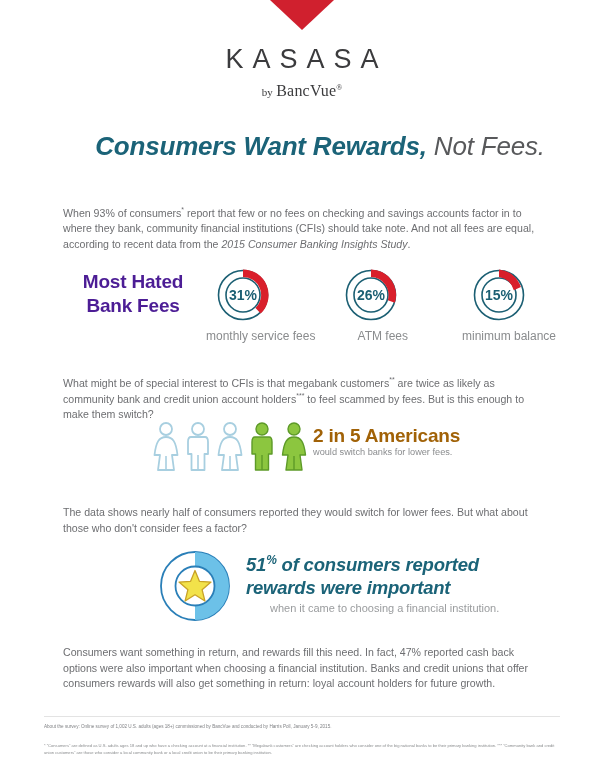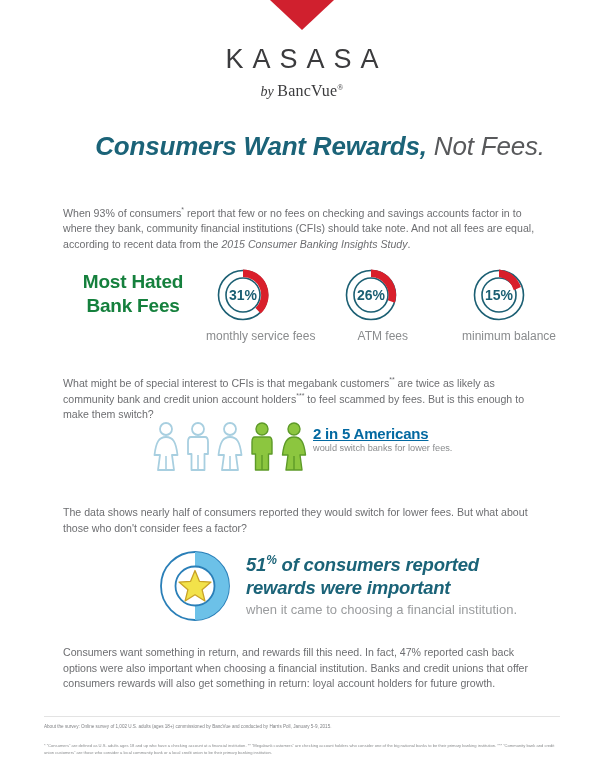--- a/index.html
+++ b/index.html
@@ -13,63 +13,63 @@
   
   .logo-block{position:absolute;left:0;top:0;width:604px;text-align:center;}
   .chevron{margin:0 auto;width:0;height:0;
     border-left:32px solid transparent;border-right:32px solid transparent;
     border-top:30px solid #d0202e;}
   .brand{font-family:"Liberation Sans","DejaVu Sans",sans-serif;
     font-size:27px;letter-spacing:9px;color:#3b3b3d;margin-top:14px;
     font-weight:400;padding-left:9px;}
   .byline{margin-top:7px;font-size:14px;color:#3b3b3d;
     font-family:"Liberation Serif","DejaVu Serif",serif;}
-  .byline .by{font-size:14px;font-style:italic;font-family:"Liberation Serif",serif;}
+  .byline .by{font-size:11px;font-family:"Liberation Serif",serif;}
   .byline .bv{font-size:16px;letter-spacing:.2px;}
   .byline .reg{font-size:8px;vertical-align:super;}
 
   
   .title{position:absolute;top:131px;width:576px;text-align:center;
     font-size:26px;font-weight:bold;letter-spacing:-.2px;font-style:italic;}
   .title .t1{color:#1b6378;}
   .title .t2{color:#58595b;font-weight:400;}
 
   
   .para{position:absolute;left:63px;width:478px;font-size:10.6px;
     line-height:1.48;color:#6d6e71;}
   .para i{}
   .sup{font-size:7px;vertical-align:super;}
 
   
   .donut-section{position:absolute;left:0;top:266px;width:604px;height:90px;}
   .mhb{position:absolute;left:68px;top:4px;width:130px;text-align:center;
-    font-size:19px;font-weight:bold;line-height:1.25;color:#15803d;
+    font-size:19px;font-weight:bold;line-height:1.25;color:#4c1d95;
     letter-spacing:-.2px;}
   .donuts{position:absolute;left:206px;top:0;width:330px;
     display:flex;justify-content:space-between;}
   .donut{width:74px;text-align:right;}
   .donut svg{display:block;margin:0 auto;}
   .donut .cap{font-size:12px;color:#8a8c8e;margin-top:5px;white-space:nowrap;}
 
   
   .people-section{position:absolute;left:0;top:422px;width:604px;height:58px;}
   .people{position:absolute;left:152px;top:0;display:flex;gap:4px;}
   .stat-green{position:absolute;left:313px;top:4px;}
-  .stat-green .big{font-size:15px;font-weight:bold;color:#0369a1;
-    letter-spacing:-.2px;line-height:1.1;text-decoration:underline;}
+  .stat-green .big{font-size:19px;font-weight:bold;color:#a16207;
+    letter-spacing:-.2px;line-height:1.1;}
   .stat-green .sub{font-size:9.2px;color:#8a8c8e;}
 
   
   .star-section{position:absolute;left:0;top:548px;width:604px;height:80px;}
   .star-wrap{position:absolute;left:157px;top:0;}
   .stat-blue{position:absolute;left:246px;top:5px;}
   .stat-blue .big{font-size:18.5px;font-weight:bold;color:#1b6378;
     line-height:1.22;letter-spacing:-.2px;font-style:italic;}
   .stat-blue .big .pc{font-size:12px;vertical-align:super;font-weight:bold;}
-  .stat-blue .sub{font-size:13px;color:#9a9c9e;margin-top:3px;}
+  .stat-blue .sub{font-size:11px;color:#9a9c9e;margin-top:3px;margin-left:24px;}
 
   
   .rule{position:absolute;left:44px;top:716px;width:516px;height:1px;background:#e3e3e3;}
   .fn1{position:absolute;left:44px;top:724px;width:520px;font-size:4.6px;
     color:#808285;line-height:1.5;}
   .fn2{position:absolute;left:44px;top:743px;width:520px;font-size:4.1px;
     color:#8a8c8e;line-height:1.7;}
 </style>
 </head>
 <body>

